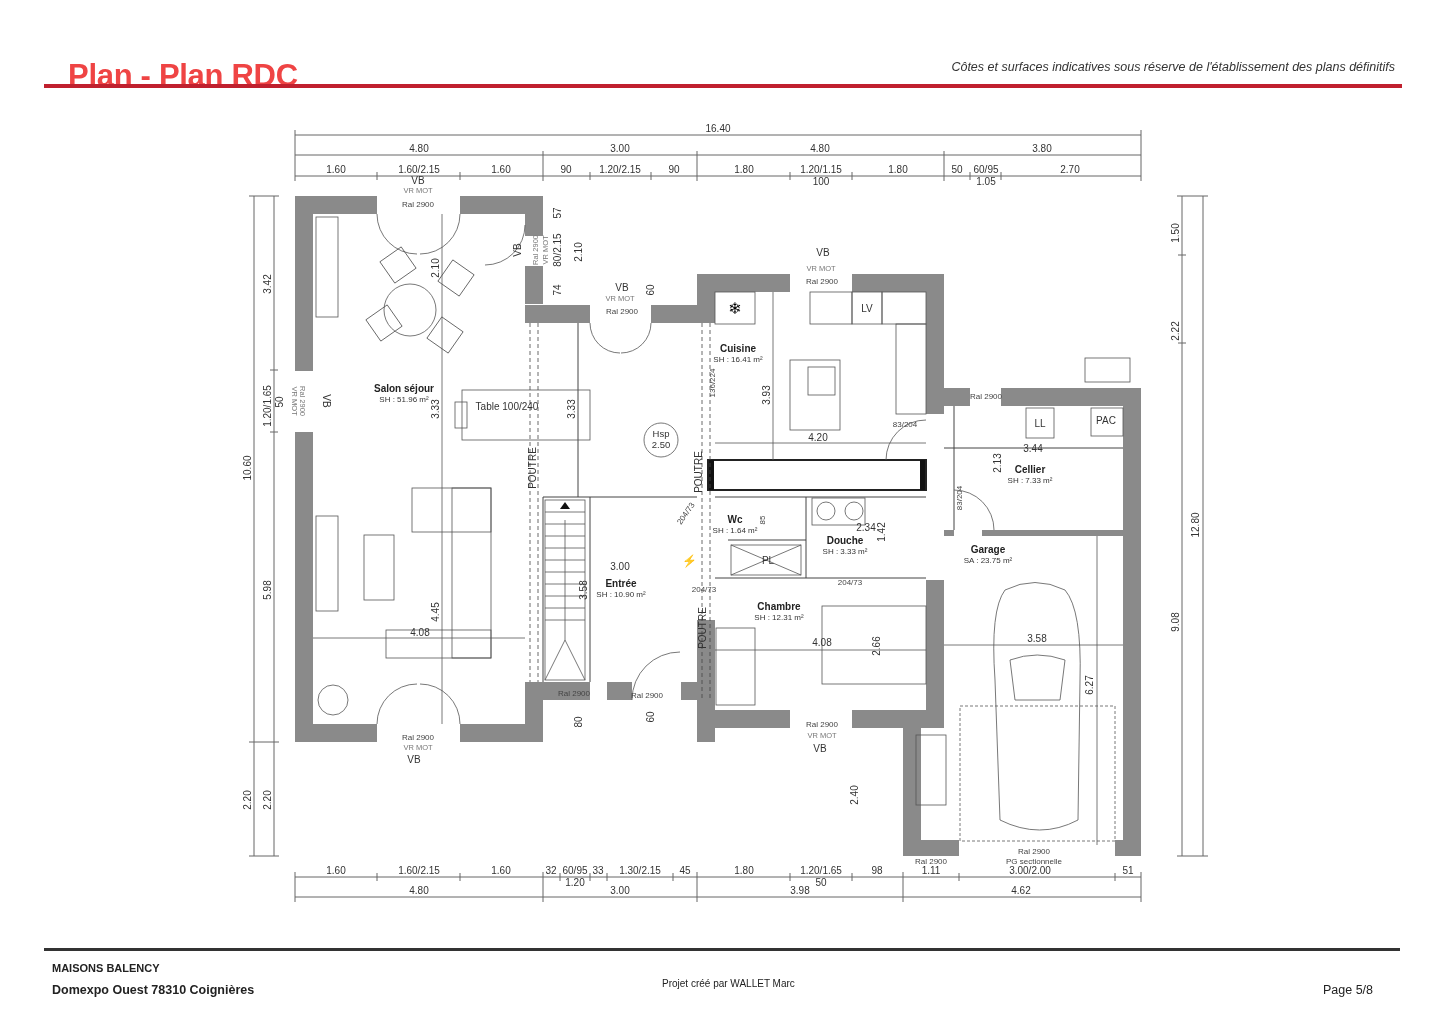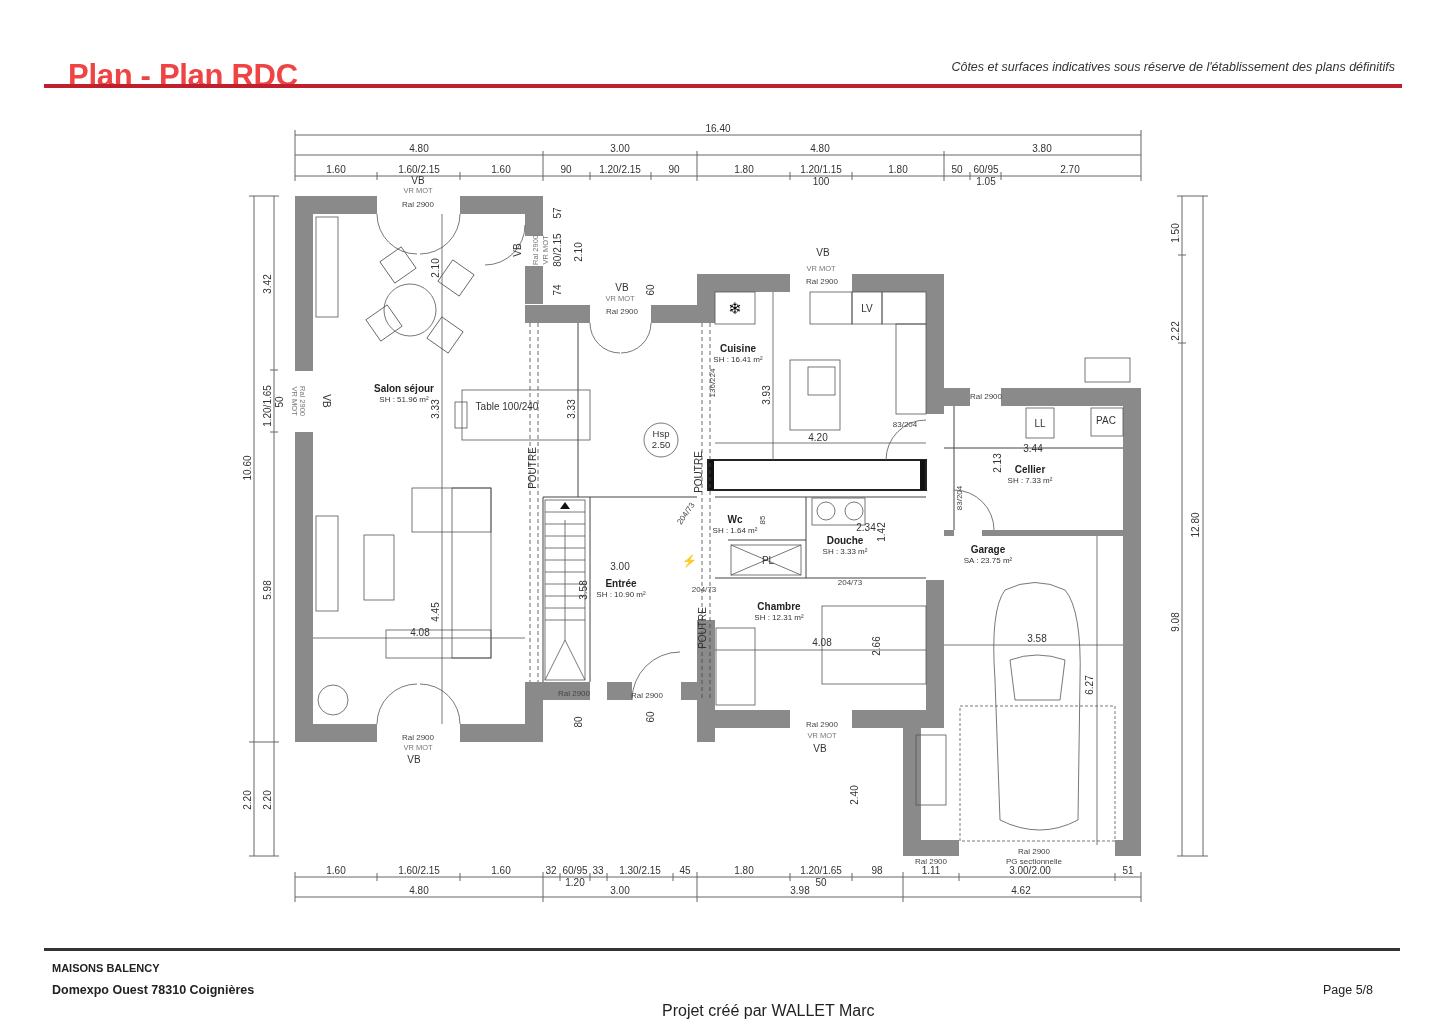--- a/index.html
+++ b/index.html
@@ -4,21 +4,21 @@
 <style>
   html, body { margin:0; padding:0; background:#ffffff; }
   body { width:1443px; height:1019px; position:relative; overflow:hidden; font-family:"Liberation Sans", sans-serif; color:#222; }
   .page-title { position:absolute; left:52px; top:42px; font-size:31px; font-weight:bold; color:#ef4444; letter-spacing:-0.3px; margin:16px; }
   .disclaimer { position:absolute; right:48px; top:60px; font-size:12.5px; font-style:italic; color:#333; }
   .red-rule { position:absolute; left:44px; top:84px; width:1358px; height:4px; background:#c0202e; }
   .plan { position:absolute; left:0; top:0; width:1443px; height:1019px; }
   .footer-rule { position:absolute; left:44px; top:948px; width:1356px; height:3px; background:#333; }
   .footer-company { position:absolute; left:52px; top:962px; font-size:11px; font-weight:bold; }
   .footer-address { position:absolute; left:52px; top:983px; font-size:12.5px;font-weight:bold; }
-  .footer-project { position:absolute; left:662px; top:1002px; font-size:16px; }
+  .footer-project { position:absolute; left:662px; top:978px; font-size:10px; }
   .footer-page { position:absolute; left:1323px; top:963px; font-size:12.5px;margin-top:20px; }
   svg text { font-family:"Liberation Sans", sans-serif; }
   .dim { font-size:10px; fill:#333; }
   .small { font-size:8px; fill:#444; }
   .tiny { font-size:7.5px; fill:#777; }
   .room-name { font-size:10px; font-weight:bold; fill:#222; }
   .room-area { font-size:8px; fill:#333; }
 </style>
 </head>
 <body>

